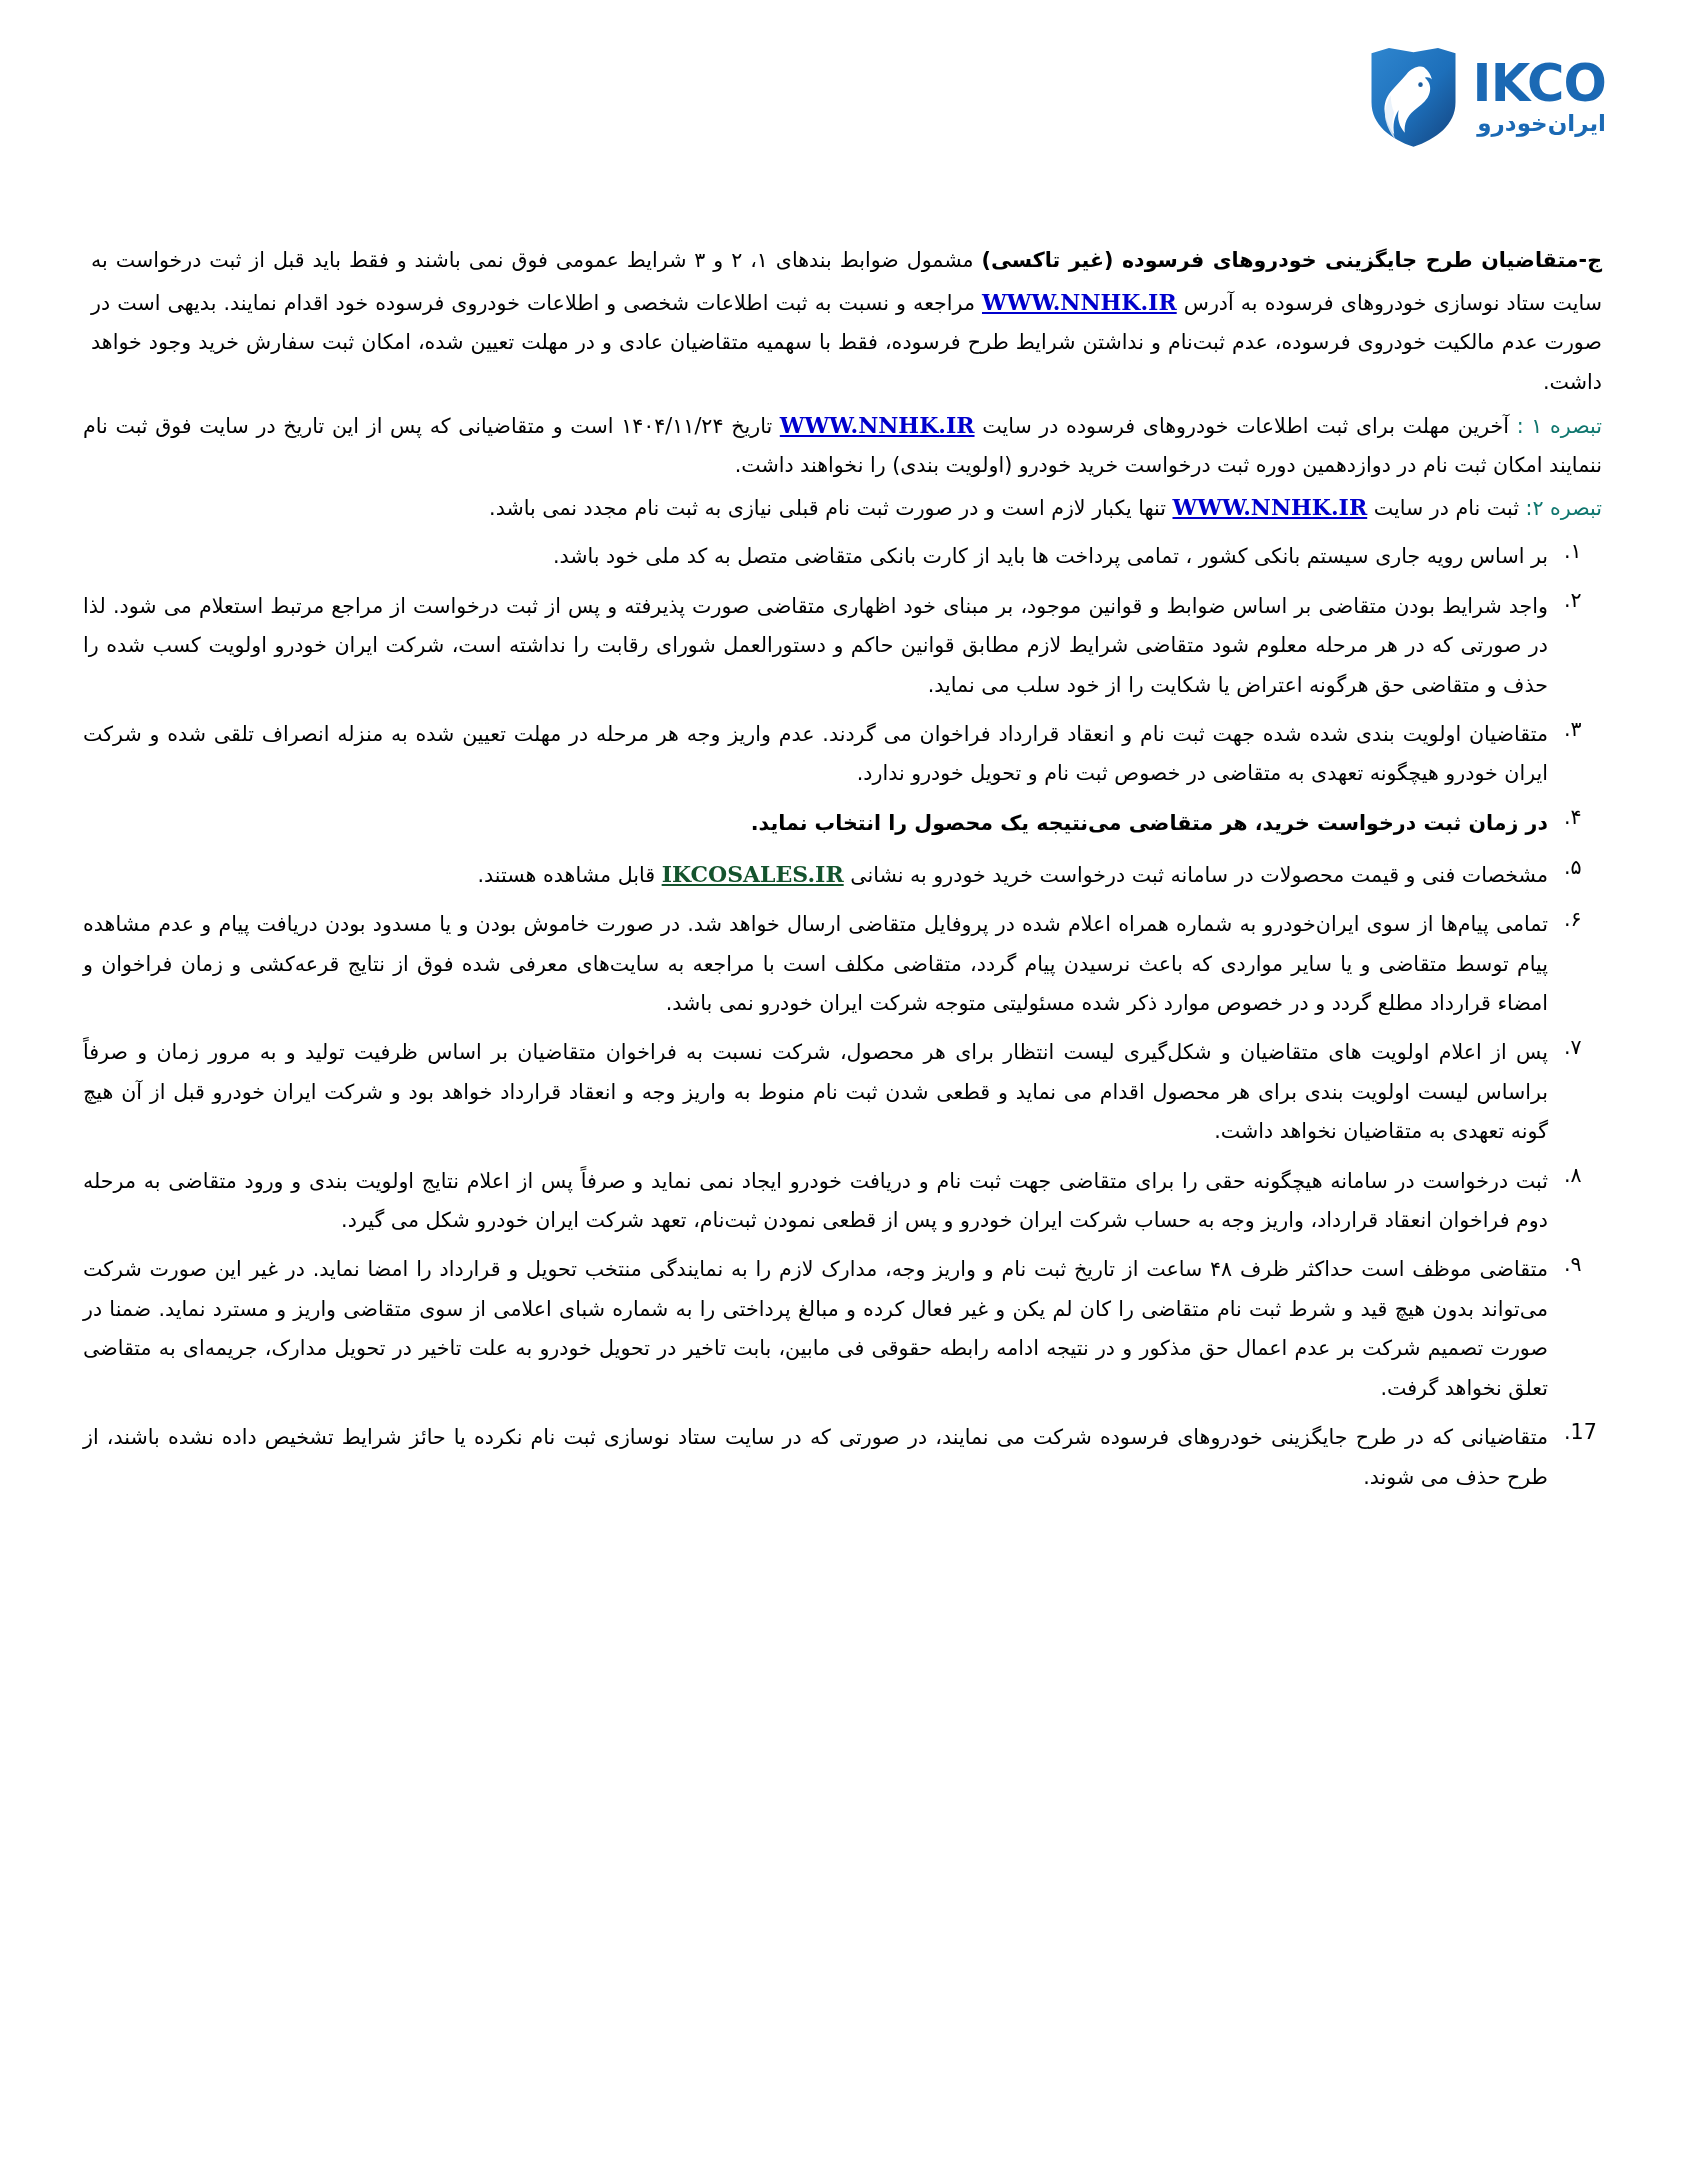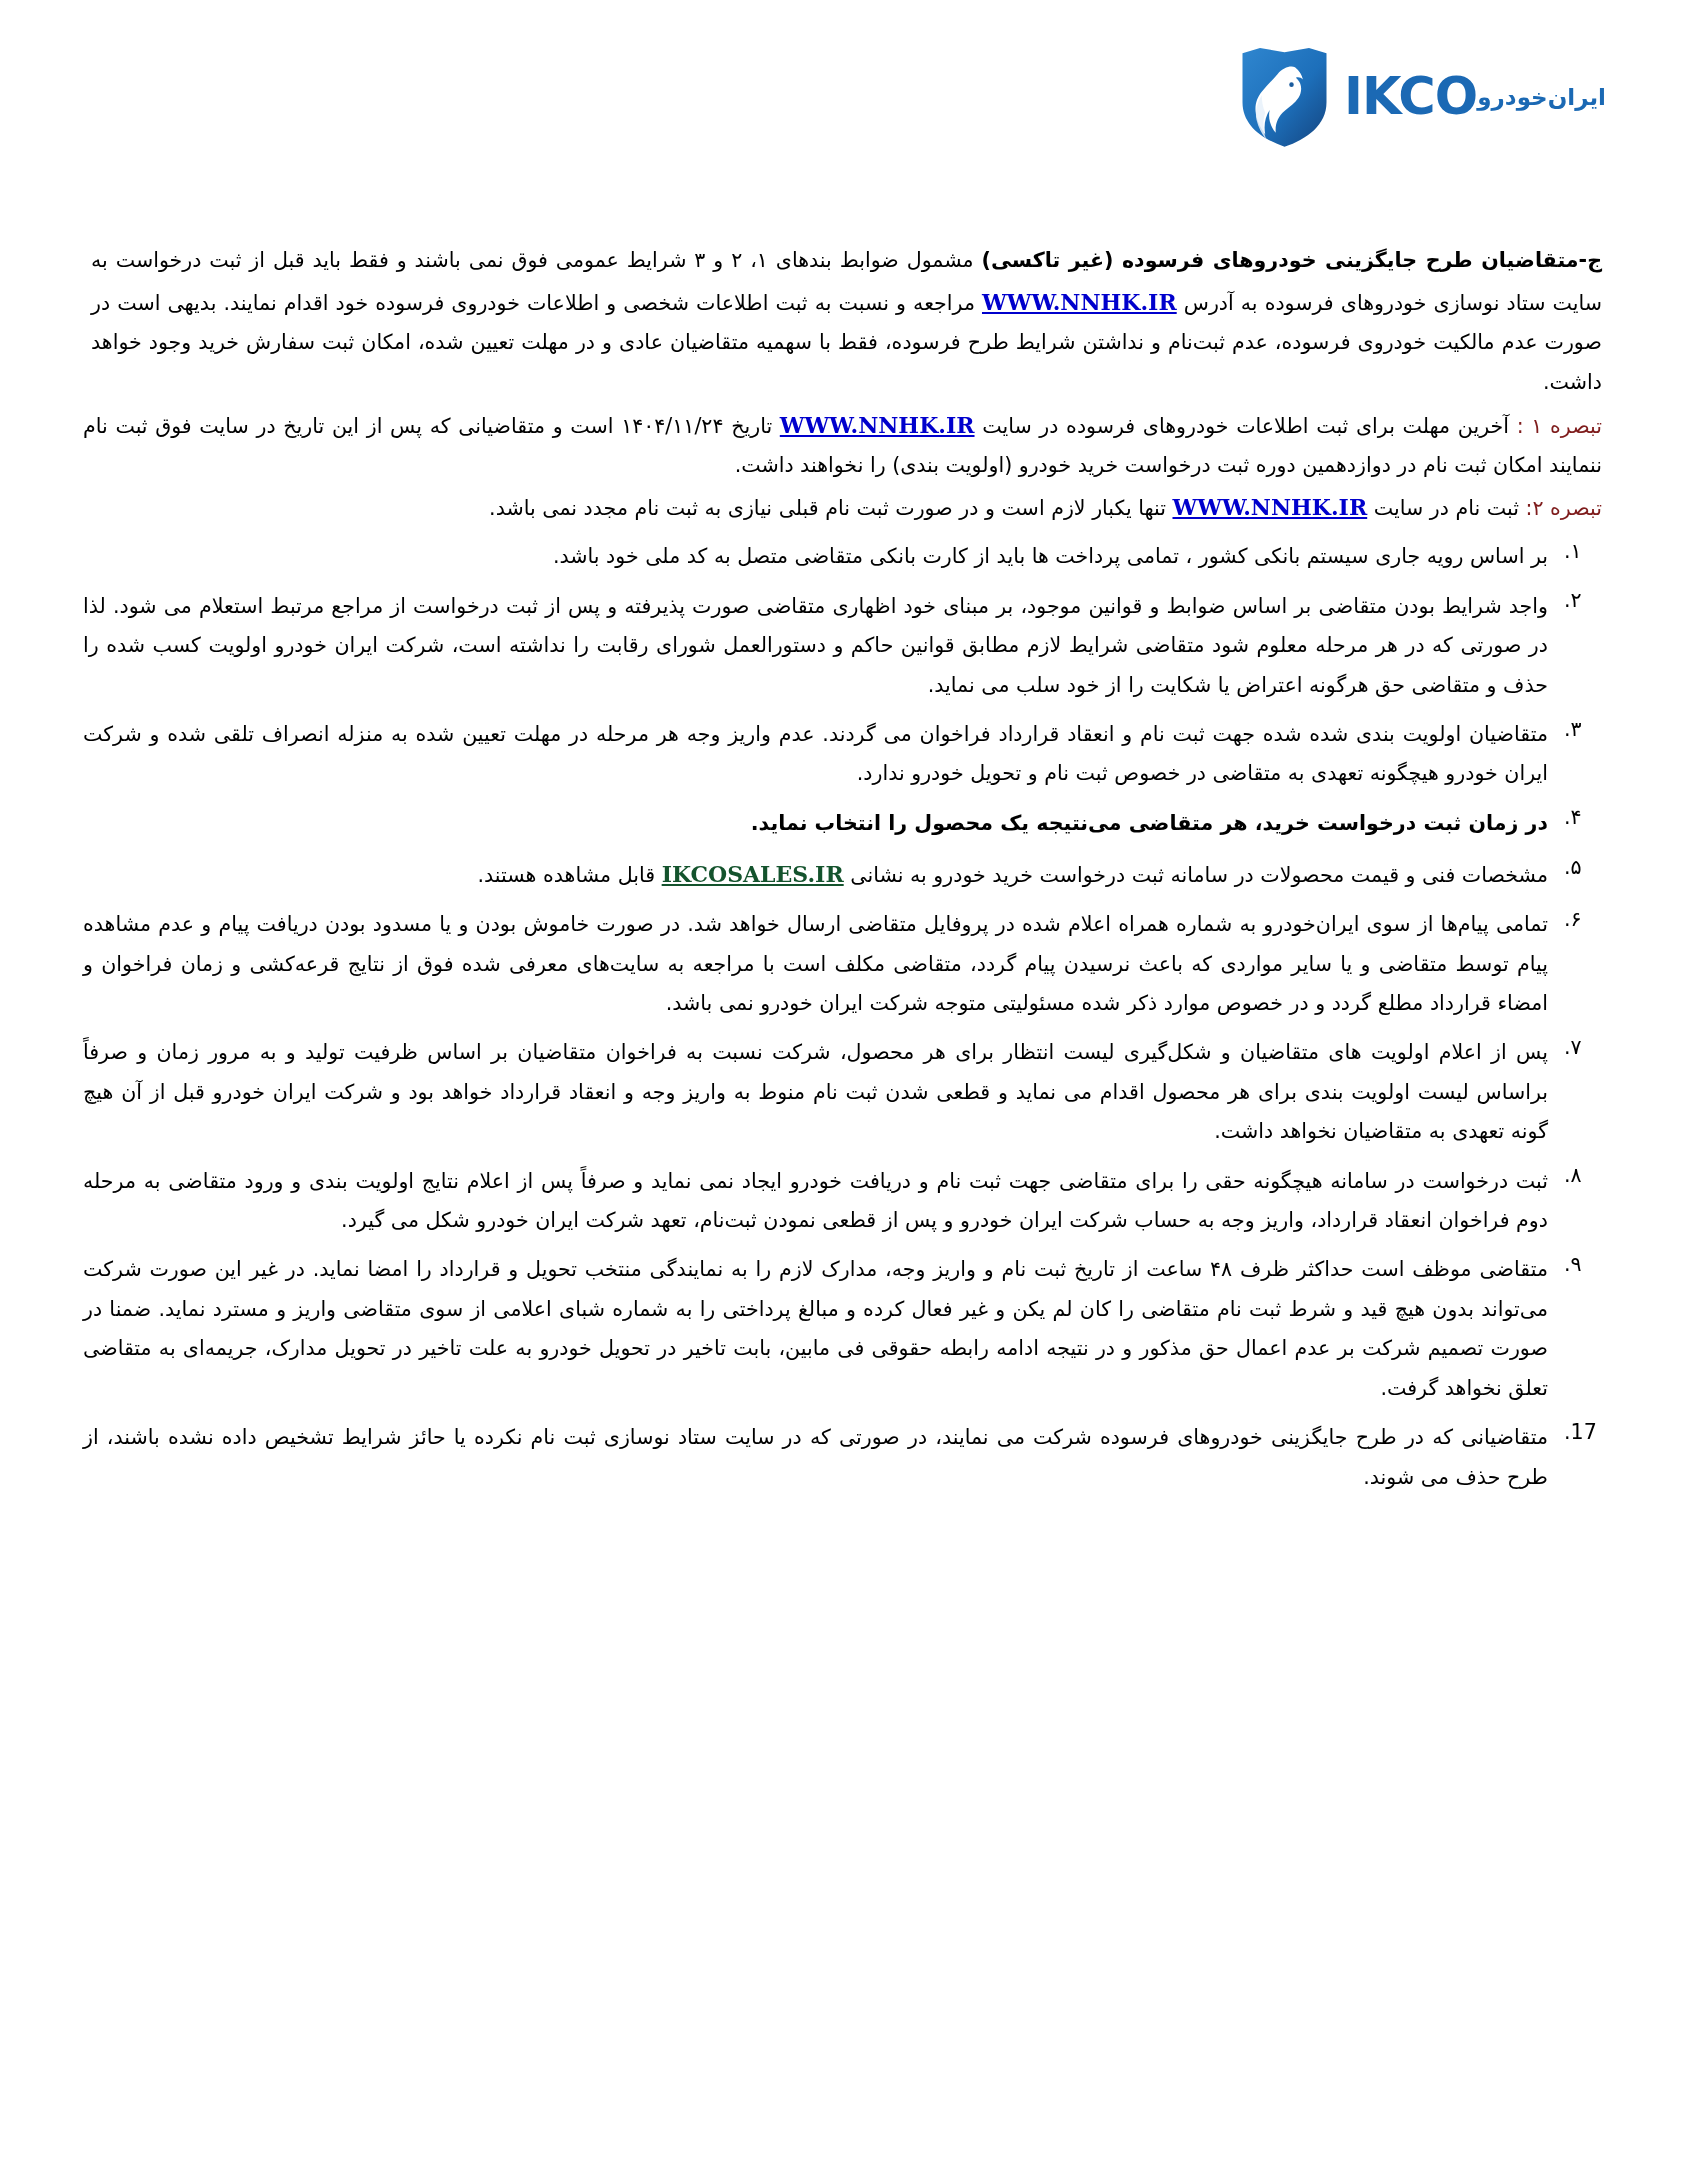--- a/index.html
+++ b/index.html
@@ -53,22 +53,22 @@
     gap: 14px;
     direction: ltr;
   }
   .shield {
     width: 91px;
     height: 104px;
     position: relative;
   }
   .logo-text {
     display: flex;
-    flex-direction: row;
-    align-items: center;
+    flex-direction: column;
+    align-items: flex-end;
     justify-content: center;
     line-height: 1;
   }
   .logo-ikco {
     font-family: "DejaVu Sans", "Liberation Sans", sans-serif;
     font-weight: bold;
     font-size: 51px;
     letter-spacing: -0.9px;
     color: #1b69b4;
   }
@@ -124,21 +124,21 @@
 
   
   .note {
     font-size: 20.6px;
     line-height: 1.92;
     text-align: justify;
     text-align-last: right;
     margin: 0;
   }
   .note-label {
-    color: #7f1d1d;
+    color: #0f766e;
   }
 
   
   .section-heading {
     text-align: center;
     margin: 23px 0 12.3px 0;
   }
   .section-heading span {
     font-family: "DejaVu Sans", "Liberation Sans", sans-serif;
     font-weight: bold;

